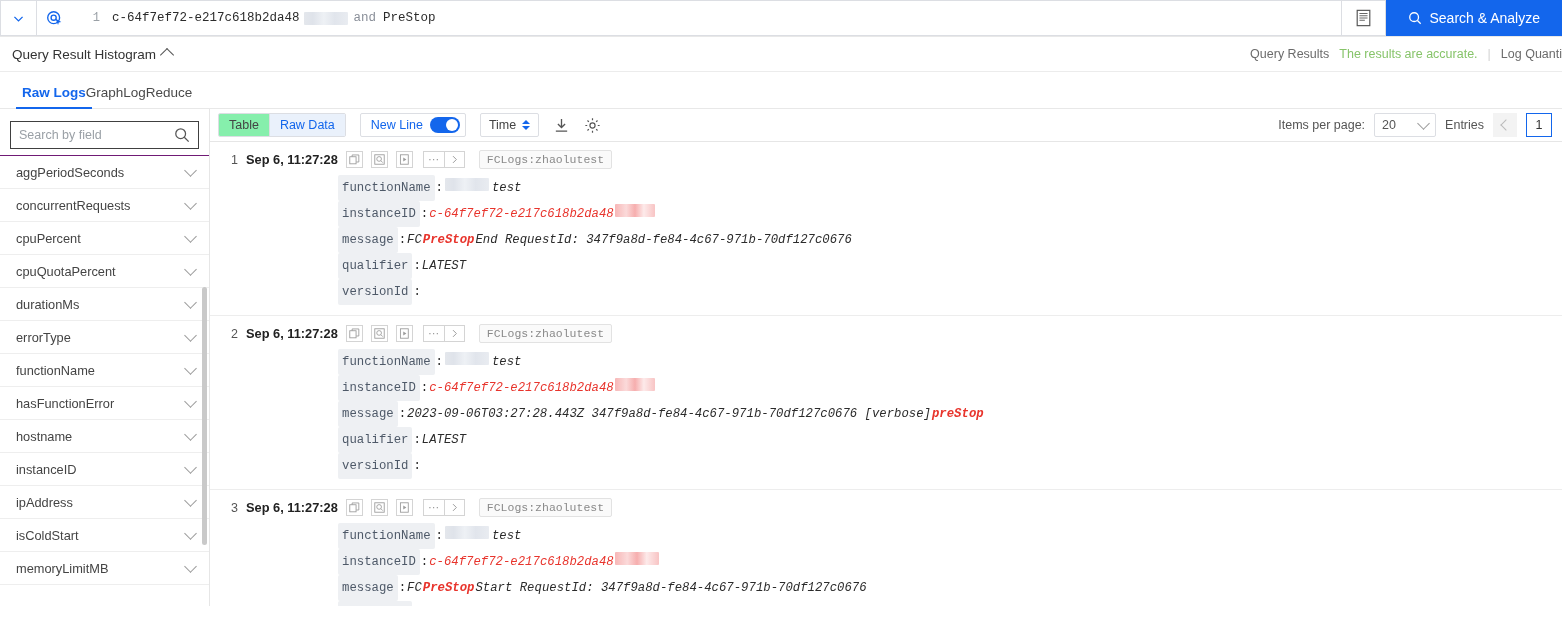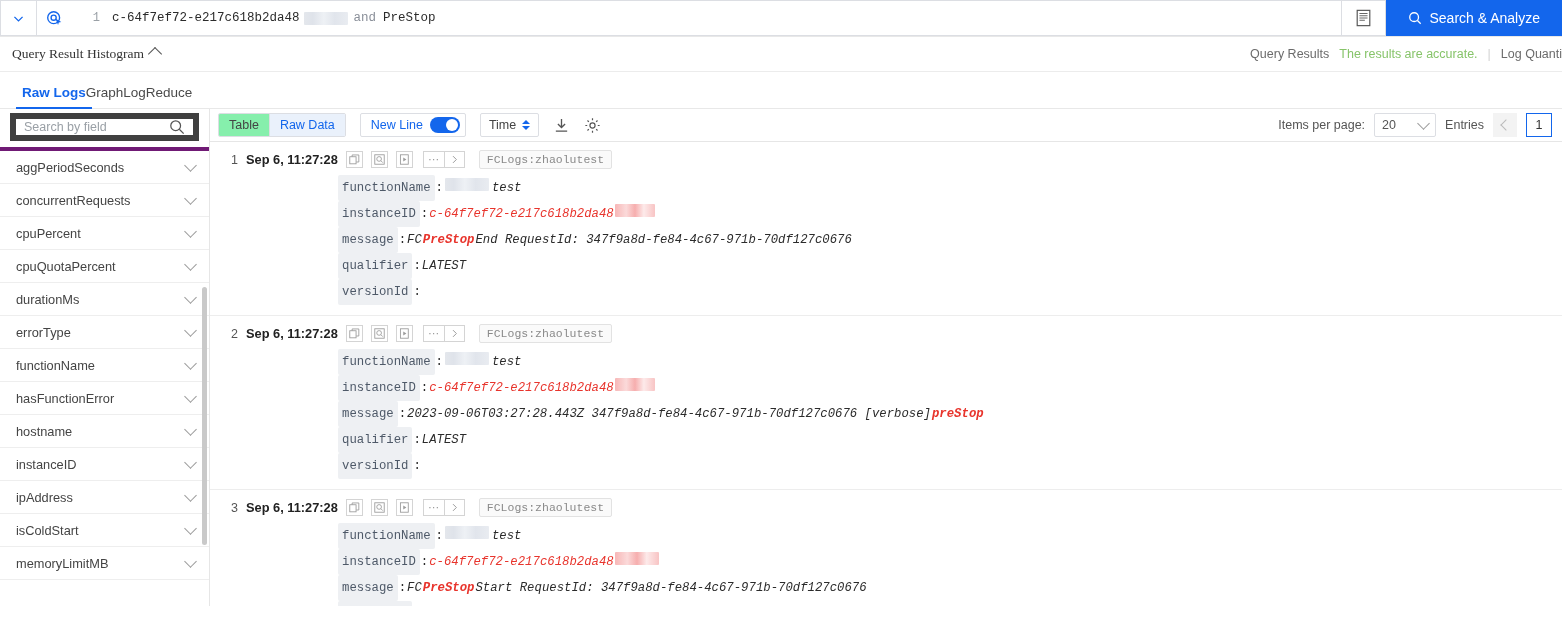--- a/index.html
+++ b/index.html
@@ -27,21 +27,21 @@
           filter:blur(0.4px);}
   .redact-red{background:linear-gradient(90deg,#f7b7b7 0%,#fbdada 28%,#f6aeae 50%,#fdeaea 72%,#f8c4c4 100%);}
   .qb-doc-btn{width:44px;display:flex;align-items:center;justify-content:center;
               border:1px solid #dcdee3;border-left:none;box-sizing:border-box;background:#fff;cursor:pointer;}
   #search-analyze-button{background:#1366ec;color:#fff;display:flex;align-items:center;justify-content:center;
           gap:7px;padding:0 22px;font-size:14px;cursor:pointer;border:none;white-space:nowrap;}
 
   
   #histogram-bar{height:34px;display:flex;align-items:center;justify-content:space-between;
                  padding:0 0 0 12px;border-bottom:1px solid #ececec;background:#fff;}
-  #histogram-title{font-size:13.5px;color:#333;display:flex;align-items:flex-start;gap:6px;cursor:pointer;font-family:Liberation Serif, serif;}
+  #histogram-title{font-size:13.5px;color:#333;display:flex;align-items:flex-start;gap:6px;cursor:pointer;}
   .caret-up{display:inline-block;width:9px;height:9px;border-left:1.6px solid #555;border-top:1.6px solid #555;
             transform:rotate(45deg);margin-top:3px;}
   #histogram-right{display:flex;align-items:center;gap:10px;font-size:12.5px;color:#6b6b6b;
                    white-space:nowrap;overflow:hidden;padding-right:0;}
   .accurate{color:#87c46a;}
   .vsep{color:#d4d4d4;}
 
   
   #tabs{height:36px;display:flex;align-items:flex-end;border-bottom:1px solid #e8e8e8;padding-left:22px;background:#fff;}
   .tab{font-size:13.5px;color:#4a4a4a;padding-bottom:8px;cursor:pointer;position:relative;}
@@ -52,26 +52,26 @@
   #body-split{display:flex;height:497px;}
   #sidebar{width:210px;flex:none;border-right:1px solid #e6e6e6;box-sizing:border-box;
            display:flex;flex-direction:column;background:#fff;position:relative;}
   #qa-header{height:30px;display:flex;align-items:center;padding:0 12px 0 14px;gap:8px;}
   .circle-back{width:15px;height:15px;border-radius:50%;background:#9b9b9b;display:flex;align-items:center;
                justify-content:center;flex:none;cursor:pointer;}
   .circle-back i{display:block;width:5px;height:5px;border-left:1.6px solid #fff;border-bottom:1.6px solid #fff;
                  transform:rotate(45deg);margin-left:2px;}
   #qa-title{font-size:13px;font-weight:bold;color:#333;flex:1;}
   #qa-more{color:#666;letter-spacing:0;font-size:14px;cursor:pointer;line-height:9px;padding:0 2px;}
-  #field-search-row{margin:4px 10px 6px 10px;display:flex;height:28px;border:6px solid #404040;box-sizing:border-box;}
+  #field-search-row{margin:12px 10px 6px 10px;display:flex;height:28px;border:1px solid #404040;box-sizing:border-box;}
   #field-search-input{flex:1;border:none;outline:none;padding:0 8px;font-size:12.5px;color:#333;
                       font-family:"Liberation Sans",sans-serif;background:transparent;min-width:0;}
   #field-search-input::placeholder{color:#9aa0a6;}
   #field-search-btn{width:32px;display:flex;align-items:center;justify-content:center;cursor:pointer;}
-  #field-list{flex:1;overflow:hidden;border-top:4px solid #701a75;}
+  #field-list{flex:1;overflow:hidden;border-top:1px solid #701a75;}
   .field-item{height:32px;display:flex;align-items:center;justify-content:space-between;
               padding:0 14px 0 16px;border-bottom:1px solid #eeeeee;font-size:12.8px;color:#444;cursor:pointer;}
   .chev{width:8px;height:8px;border-right:1.5px solid #999;border-bottom:1.5px solid #999;
         transform:rotate(45deg);margin-top:-4px;flex:none;}
   #sidebar-scroll{position:absolute;right:2px;top:178px;width:5px;height:258px;background:#c9c9c9;border-radius:3px;}
 
   
   #main{flex:1;min-width:0;display:flex;flex-direction:column;background:#fff;}
   #result-toolbar{height:32px;display:flex;align-items:center;padding:0 10px 0 8px;gap:0;}
   .seg{display:flex;border:1px solid #dcdee3;height:24px;box-sizing:border-box;border-radius:2px;overflow:hidden;}

